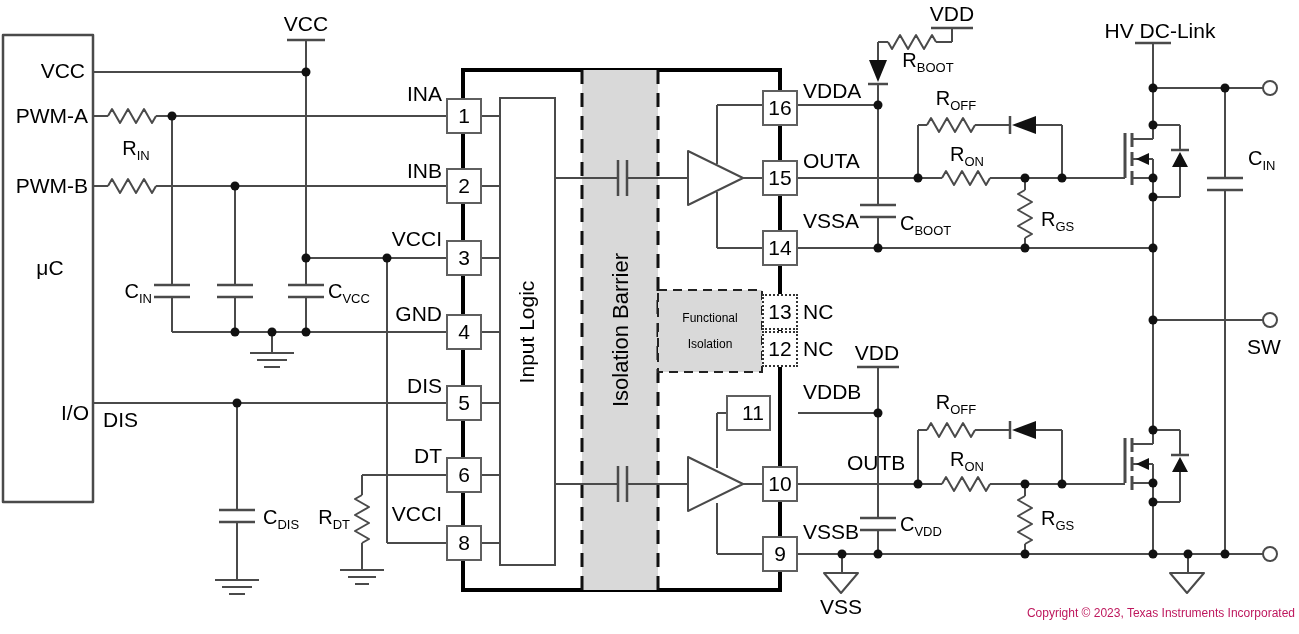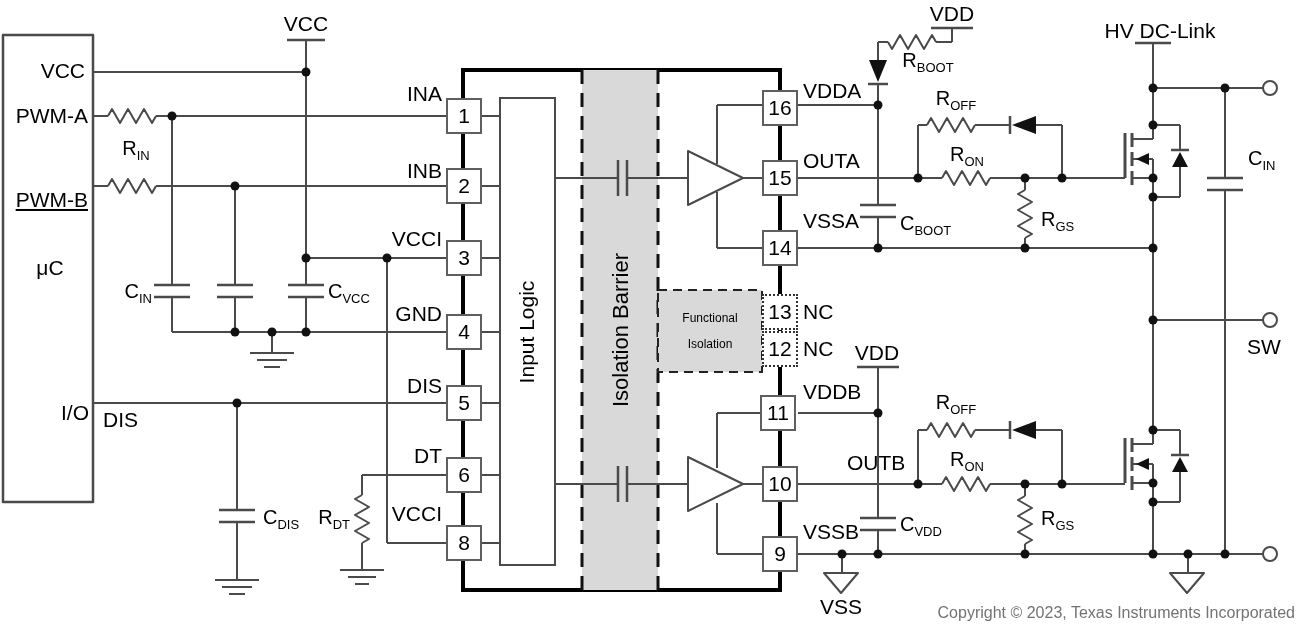--- a/index.html
+++ b/index.html
@@ -21,21 +21,21 @@
     transform:translate(-50%,-50%) rotate(-90deg); color:#000;
   }
   .vtext.big { font-size:22px; }
   .funct { font-size:12px; }
   .pinbox {
     position:absolute; width:32px; height:32px; background:#fff;
     border:2px solid #5f5f5f; display:flex; align-items:center; justify-content:center;
     font-size:21px;
   }
   .pinbox.nc { border:2px dotted #333; }
-  .copyright { font-size:16px; color:#737373; }
+  .copyright { font-size:12px; color:#be185d; }
 </style>
 </head>
 <body>
 
 <div class="canvas">
 
 <svg width="1299" height="634" viewBox="0 0 1299 634">
 
   <g>
     <rect x="463" y="70" width="317" height="520" fill="#ffffff" stroke="#000" stroke-width="4"></rect>
@@ -274,33 +274,33 @@
     </div>
 <div class="pinbox" style="left:762px;top:230px;">
       <span>14</span>
     </div>
 <div class="pinbox nc" style="left:762px;top:294px;">
       <span>13</span>
     </div>
 <div class="pinbox nc" style="left:762px;top:331px;">
       <span>12</span>
     </div>
-<div class="pinbox" style="left:760px;top:395px;">
+<div class="pinbox" style="left:726px;top:395px;padding-left:9px;">
       <span>11</span>
     </div>
 <div class="pinbox" style="left:762px;top:466px;">
       <span>10</span>
     </div>
 <div class="pinbox" style="left:762px;top:536px;">
       <span>9</span>
     </div>
 
 <div class="lbl rgt" style="left:85px;top:71px;">VCC</div>
 <div class="lbl rgt" style="left:88px;top:116px;">PWM-A</div>
-<div class="lbl rgt" style="left:88px;top:200px;text-decoration:underline;">PWM-B</div>
+<div class="lbl rgt" style="left:88px;top:186px;">PWM-B</div>
 <div class="lbl ctr" style="left:50px;top:268px;">μC</div>
 <div class="lbl rgt" style="left:89px;top:403px;margin-top:10px;">I/O</div>
 <div class="lbl" style="left:103px;top:420px;">DIS</div>
 
 <div class="lbl ctr" style="left:306px;top:24px;">VCC</div>
 <div class="lbl ctr" style="left:952px;top:14px;">VDD</div>
 <div class="lbl ctr" style="left:877px;top:353px;">VDD</div>
 <div class="lbl ctr" style="left:841px;top:607px;">VSS</div>
 <div class="lbl ctr" style="left:1160px;top:31px;">HV DC-Link</div>
 <div class="lbl ctr" style="left:1264px;top:347px;">SW</div>

